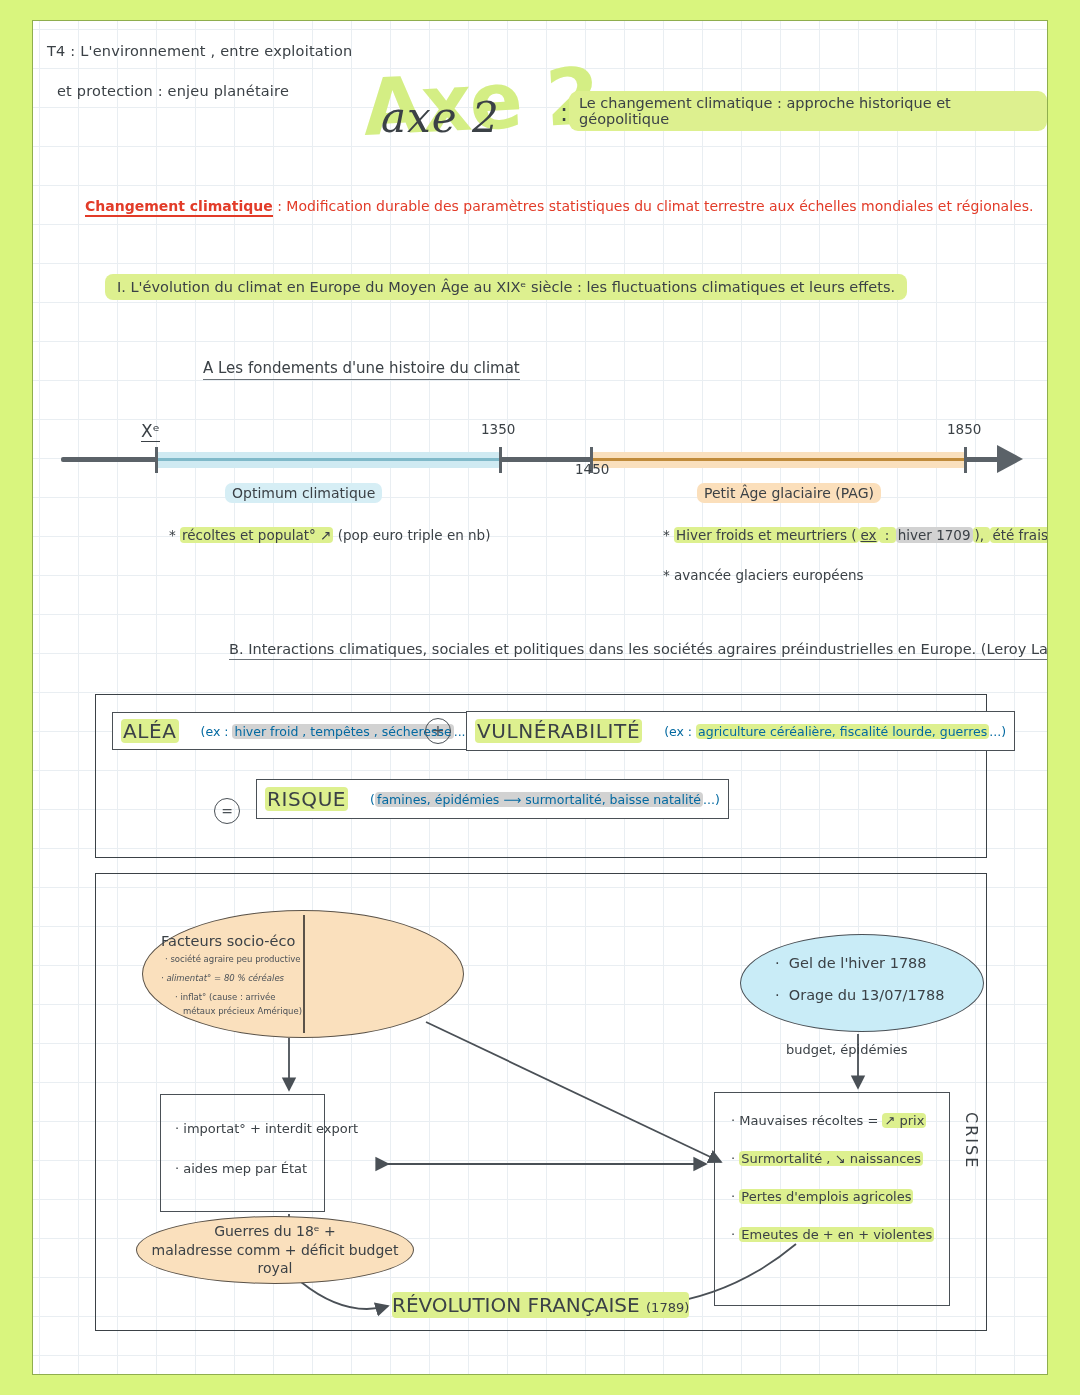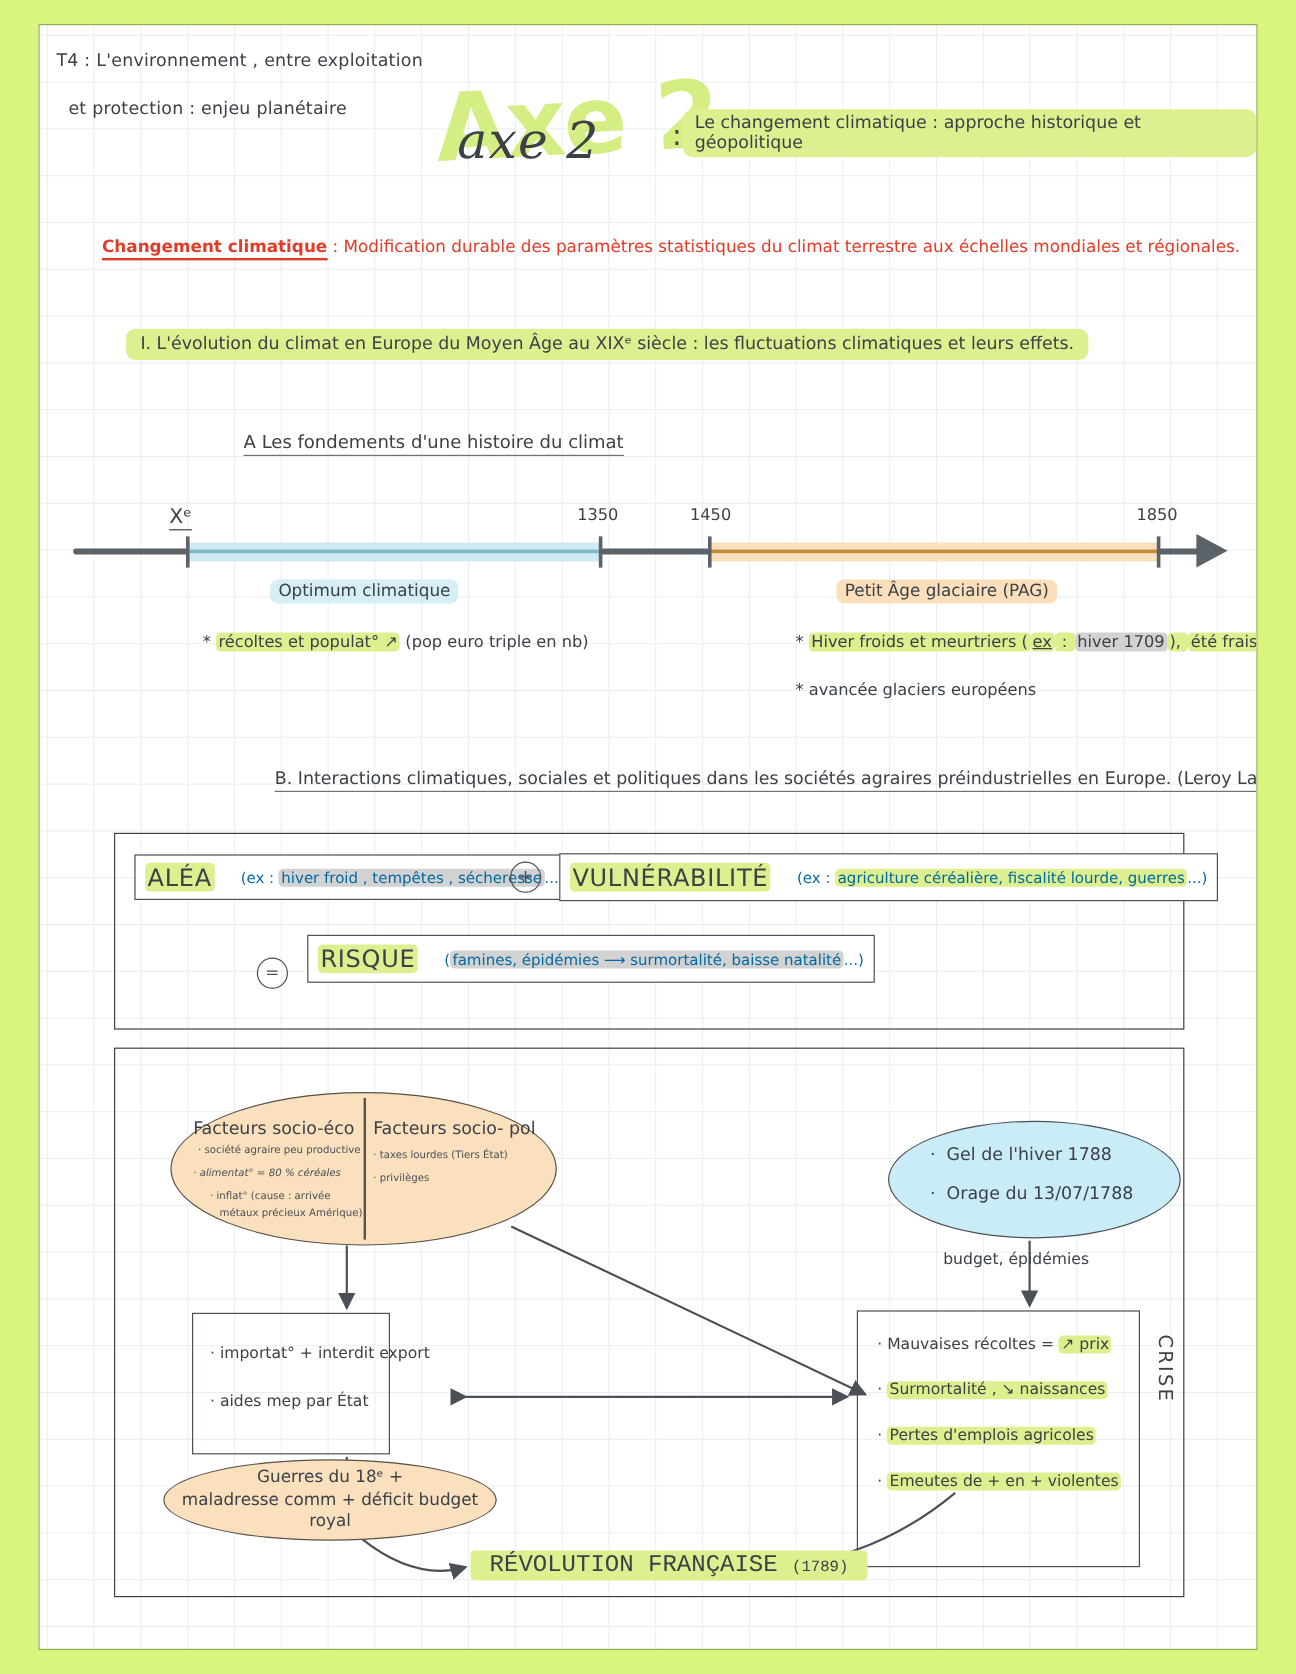--- a/index.html
+++ b/index.html
@@ -153,21 +153,21 @@
   .dbox-item { position:absolute; font-size:13px; color:#3b4146; white-space:nowrap; }
 
   #crise-label {
     position:absolute; left:866px; top:238px;
     font-size:16px; color:#3b4146; letter-spacing:2px;
     writing-mode:vertical-rl;
   }
   #famines-lbl { position:absolute; left:690px; top:168px; font-size:13px; color:#3b4146; }
   #rev-fr {
     position:absolute; left:296px; top:418px; font-size:20px; color:#3b4146;
-    background:#ddf08f; padding:1px 16px; border-radius:4px; white-space:nowrap;font-family:Liberation Mono, monospace;
+    background:#ddf08f; padding:1px 0; border-radius:4px; white-space:nowrap;
   }
   #rev-fr .yr { font-size:13px; }
   svg.arrows { position:absolute; left:0; top:0; width:892px; height:458px; pointer-events:none; }
 </style>
 </head>
 <body>
 
 <div id="sheet">
 
   <div id="title-line1" class="hw">T4 : L'environnement , entre exploitation</div>
@@ -194,21 +194,21 @@
     <div class="tl-band band-orange" style="left:543px; width:375px;"></div>
     <div class="band-line bl-orange" style="left:543px; width:375px;"></div>
 
     <div class="tl-tick" style="left:108px;"></div>
     <div class="tl-tick" style="left:452px;"></div>
     <div class="tl-tick" style="left:543px;"></div>
     <div class="tl-tick" style="left:917px;"></div>
 
     <div class="tl-year hw" style="left:94px; font-size:17px; border-bottom:1.5px solid #3b4146; padding-bottom:0;">Xᵉ</div>
     <div class="tl-year hw" style="left:434px;">1350</div>
-    <div class="tl-year hw" style="left:528px;">1450</div>
+    <div class="tl-year hw" style="left:528px;margin-top:40px;">1450</div>
     <div class="tl-year hw" style="left:900px;">1850</div>
 
     <div class="tl-label lbl-blue" style="left:178px;">Optimum climatique</div>
     <div class="tl-label lbl-orange" style="left:650px;">Petit Âge glaciaire (PAG)</div>
 
     <div class="tl-bullet" style="left:122px; top:116px;">
       <span>*</span>
       <span class="mark-green">récoltes et populat° ↗</span><span> (pop euro triple en nb)</span>
     </div>
 
@@ -271,25 +271,20 @@
 
     <div class="ellipse" id="ell-factors">
       <div class="ell-divider"></div>
       <div style="position:absolute; left:18px; top:22px; width:140px;">
         <div class="col-head">Facteurs socio-éco</div>
         <div class="col-item" style="margin-top:4px; text-indent:4px;">· société agraire peu productive</div>
         <div class="col-item" style="margin-top:6px;font-style:italic;">· alimentat° = 80 % céréales</div>
         <div class="col-item" style="margin-top:6px; text-indent:14px;">· inflat° (cause : arrivée</div>
         <div class="col-item" style="text-indent:22px;">   métaux précieux Amérique)</div>
       </div>
-      <div style="position:absolute; left:168px; top:22px; width:150px;">
-        <div class="col-head">Facteurs socio- pol</div>
-        <div class="col-item" style="margin-top:8px;">· taxes lourdes (Tiers État)</div>
-        <div class="col-item" style="margin-top:6px;">· privilèges</div>
-      </div>
     </div>
 
     <div class="ellipse" id="ell-blue">
       <div style="position:absolute; left:34px; top:20px;">
         <div style="font-size:14.5px; color:#3b4146; white-space:nowrap;">·&nbsp; <span>Gel de l'hiver 1788</span></div>
         <div style="font-size:14.5px; color:#3b4146; margin-top:16px; white-space:nowrap;">·&nbsp; <span>Orage du 13/07/1788</span></div>
       </div>
     </div>
 
     <div id="famines-lbl" class="hw">budget, épidémies</div>

